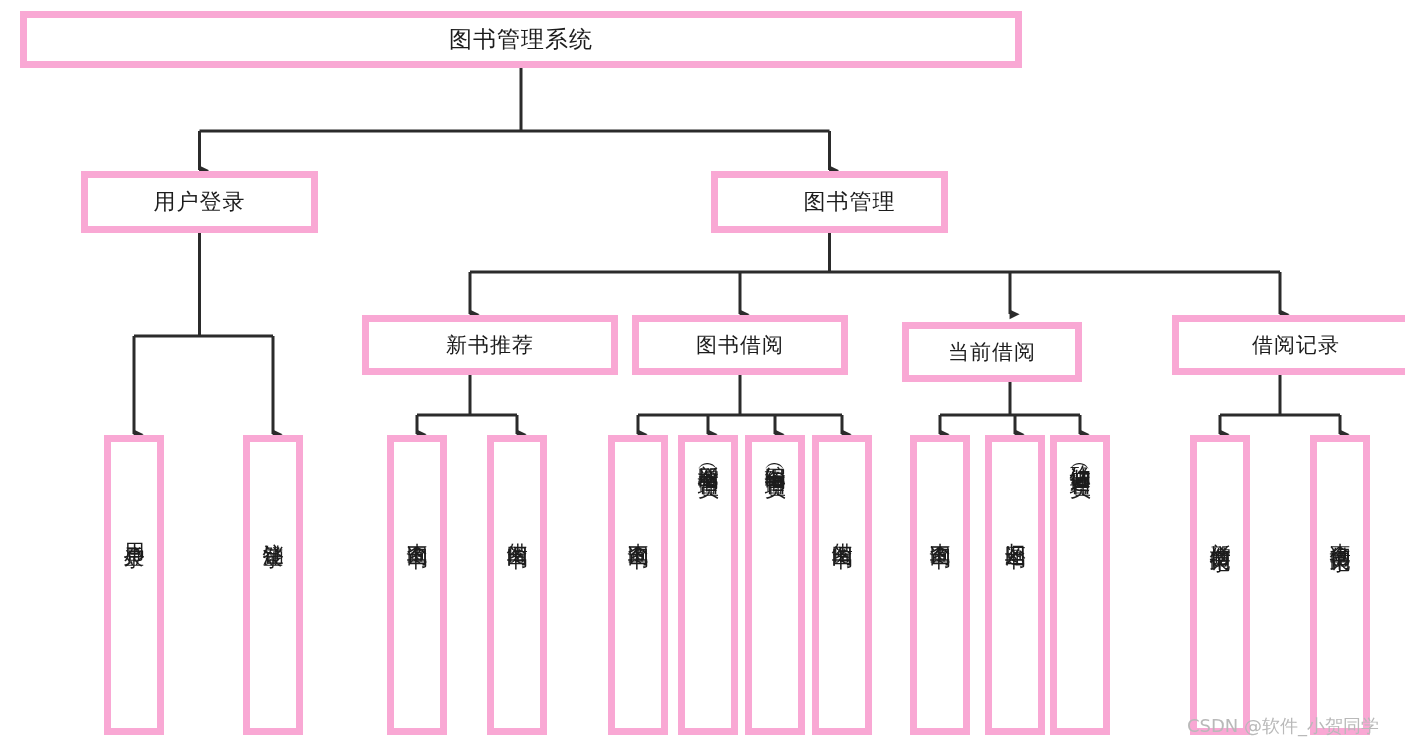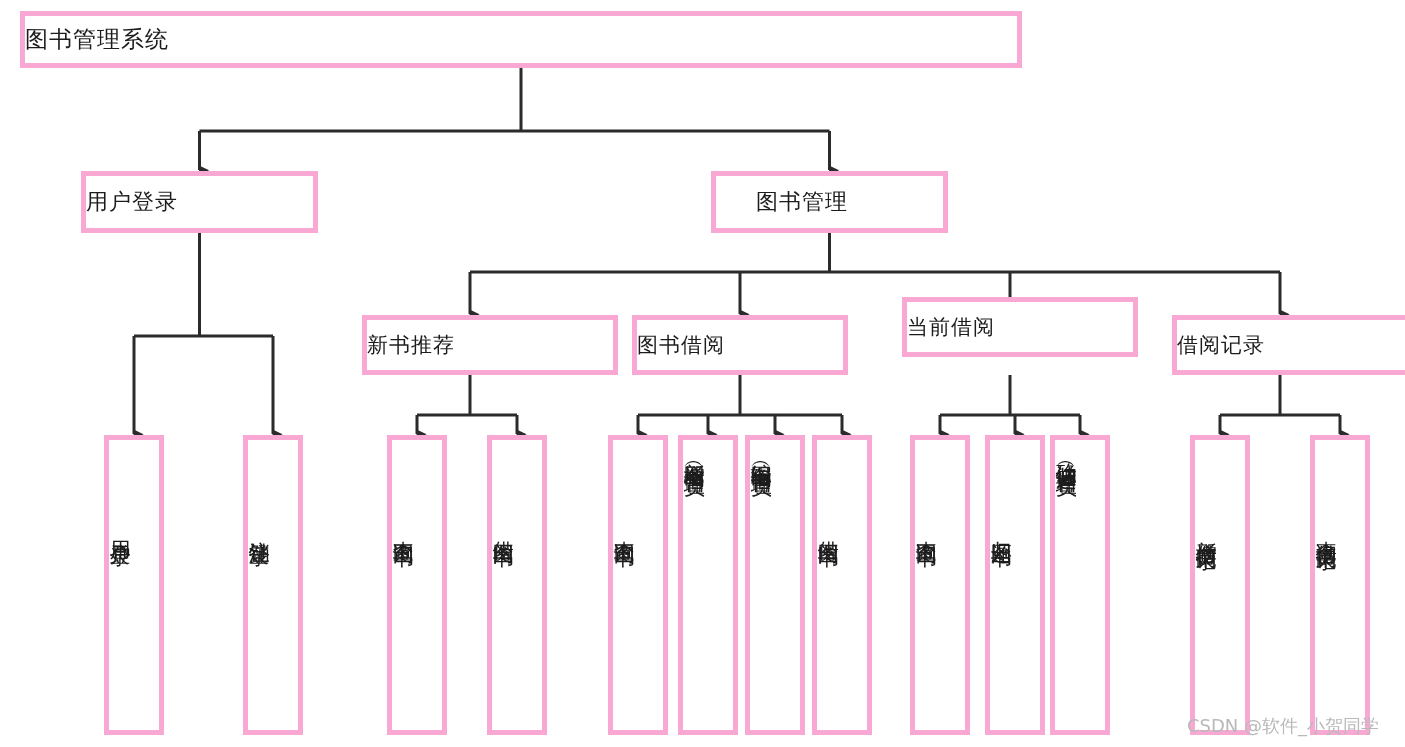--- a/index.html
+++ b/index.html
@@ -21,25 +21,25 @@
     position: absolute;
     left: 0;
     top: 0;
     width: 1405px;
     height: 747px;
     pointer-events: none;
   }
   .node {
     position: absolute;
     box-sizing: border-box;
-    border: 5px solid #f9a8d4;
+    border: 7px solid #f9a8d4;
     background: #ffffff;
     display: flex;
     align-items: center;
-    justify-content: flex-start;
+    justify-content: center;
     color: #1c1c1c;
     text-align: center;
     z-index: 2;
   }
   .node.root {
     font-size: 23px;
     letter-spacing: 1px;
   }
   .node.lvl2 {
     font-size: 22px;
@@ -135,21 +135,21 @@
       </div>
       <div class="node lvl2" style="left: 711px; top: 171px; width: 237px; height: 62px; padding-left: 40px;">
         <span>图书管理</span>
       </div>
       <div class="node lvl3" style="left: 362px; top: 315px; width: 256px; height: 60px;">
         <span>新书推荐</span>
       </div>
       <div class="node lvl3" style="left: 632px; top: 315px; width: 216px; height: 60px;">
         <span>图书借阅</span>
       </div>
-      <div class="node lvl3" style="left: 902px; top: 297px; width: 236px; height: 60px;">
+      <div class="node lvl3" style="left: 902px; top: 322px; width: 180px; height: 60px;">
         <span>当前借阅</span>
       </div>
       <div class="node lvl3" style="left: 1172px; top: 315px; width: 248px; height: 60px;">
         <span>借阅记录</span>
       </div>
       <div class="node leaf mid" style="left: 104px; top: 435px; width: 60px; height: 300px;">
         <span class="vtext">用户登录</span>
       </div>
       <div class="node leaf mid" style="left: 243px; top: 435px; width: 60px; height: 300px;">
         <span class="vtext">注销登录</span>

